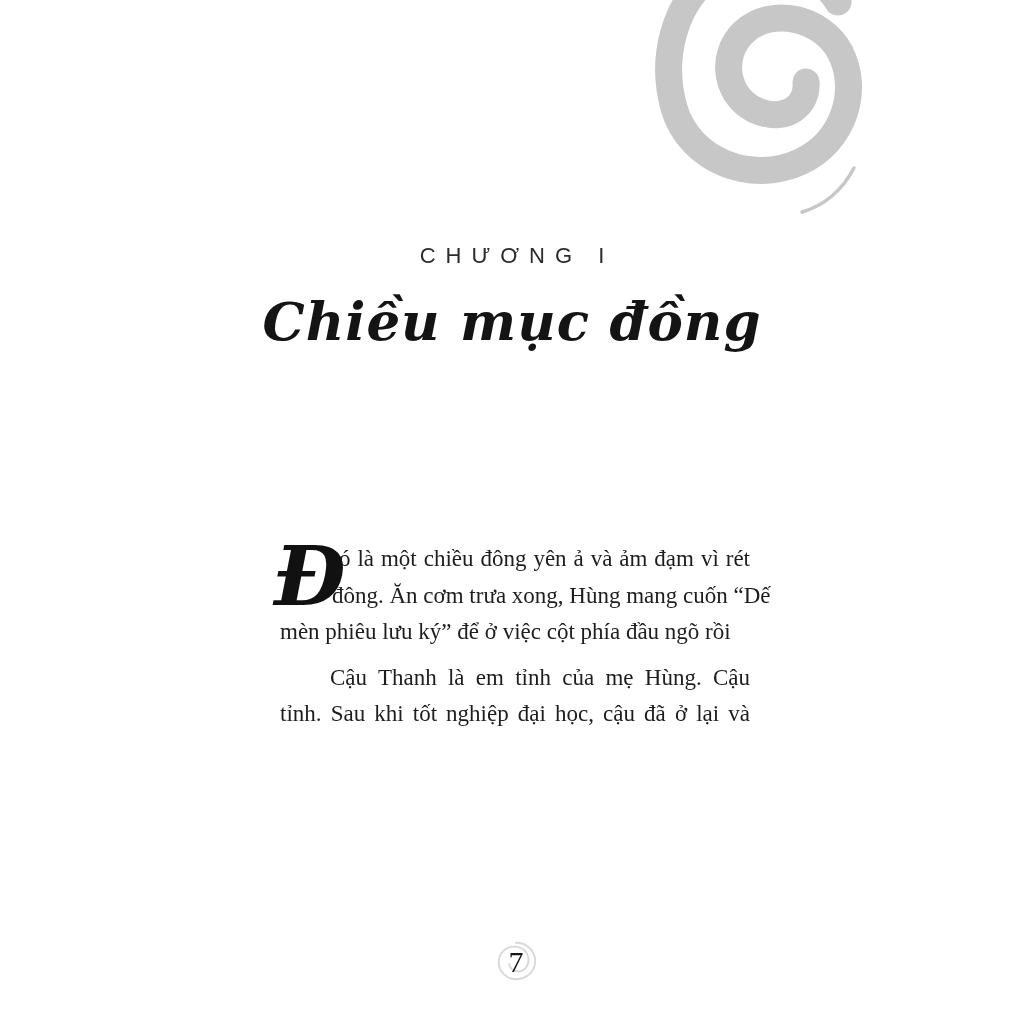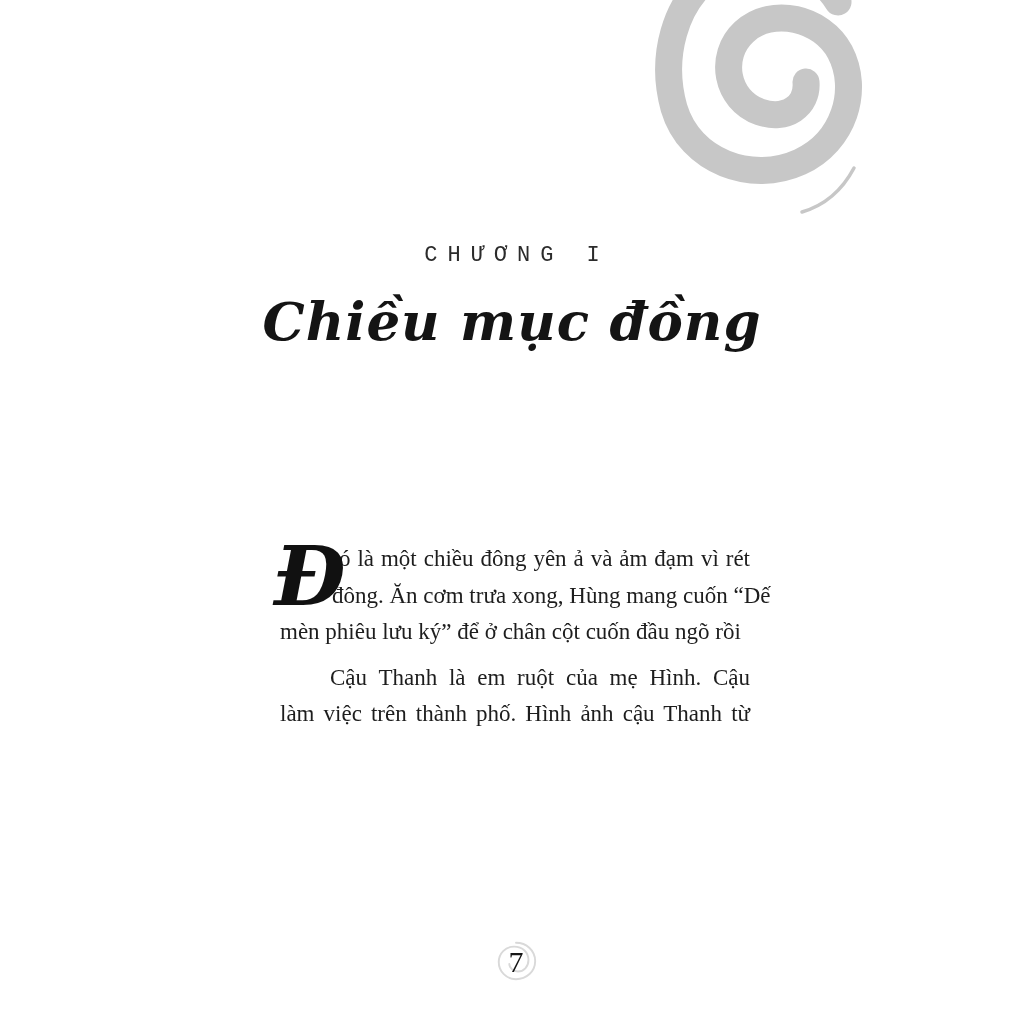--- a/index.html
+++ b/index.html
@@ -19,21 +19,21 @@
     width: 212px; height: 292px;
     pointer-events: none;
   }
 
   
   .chapter-label {
     position: absolute;
     left: 0; top: 243px;
     width: 1024px;
     text-align: center;
-    font-family: Liberation Mono, monospace;
+    font-family: Liberation Sans, sans-serif;
     font-size: 22px;
     font-weight: 400;
     letter-spacing: 10px;
     text-indent: 10px;
     color: #2b2b2b;
   }
 
   .chapter-title {
     position: absolute;
     left: 0; top: 290px;
@@ -122,28 +122,28 @@
 
 <div class="chapter-title">Chiều mục đồng</div>
 
 <div class="body-text">
 
   <div class="paragraph para-1">
     <span class="drop-cap">Đ</span>
     <div class="lines">
         <div class="line">ó là một chiều đông yên ả và ảm đạm vì rét</div>
         <div class="line">đông. Ăn cơm trưa xong, Hùng mang cuốn “Dế</div>
-        <div class="line">mèn phiêu lưu ký” để ở chân cột cuốn đầu ngõ rồi</div>
+        <div class="line">mèn phiêu lưu ký” để ở việc cột phía đầu ngõ rồi</div>
       </div>
   </div>
 
   <div class="paragraph para-2">
     <div class="lines">
-        <div class="line">Cậu Thanh là em ruột của mẹ Hình. Cậu</div>
-        <div class="line">làm việc trên thành phố. Hình ảnh cậu Thanh từ</div>
+        <div class="line">Cậu Thanh là em tỉnh của mẹ Hùng. Cậu</div>
+        <div class="line">tỉnh. Sau khi tốt nghiệp đại học, cậu đã ở lại và</div>
       </div>
   </div>
 
 </div>
 
 <svg class="page-number-ornament" viewBox="0 0 48 48" aria-hidden="true">
   <path d="M 24 5
            C 35 5, 44 13, 44 24
            C 44 35, 35 43, 24 43
            C 14 43, 6 35, 6 25

